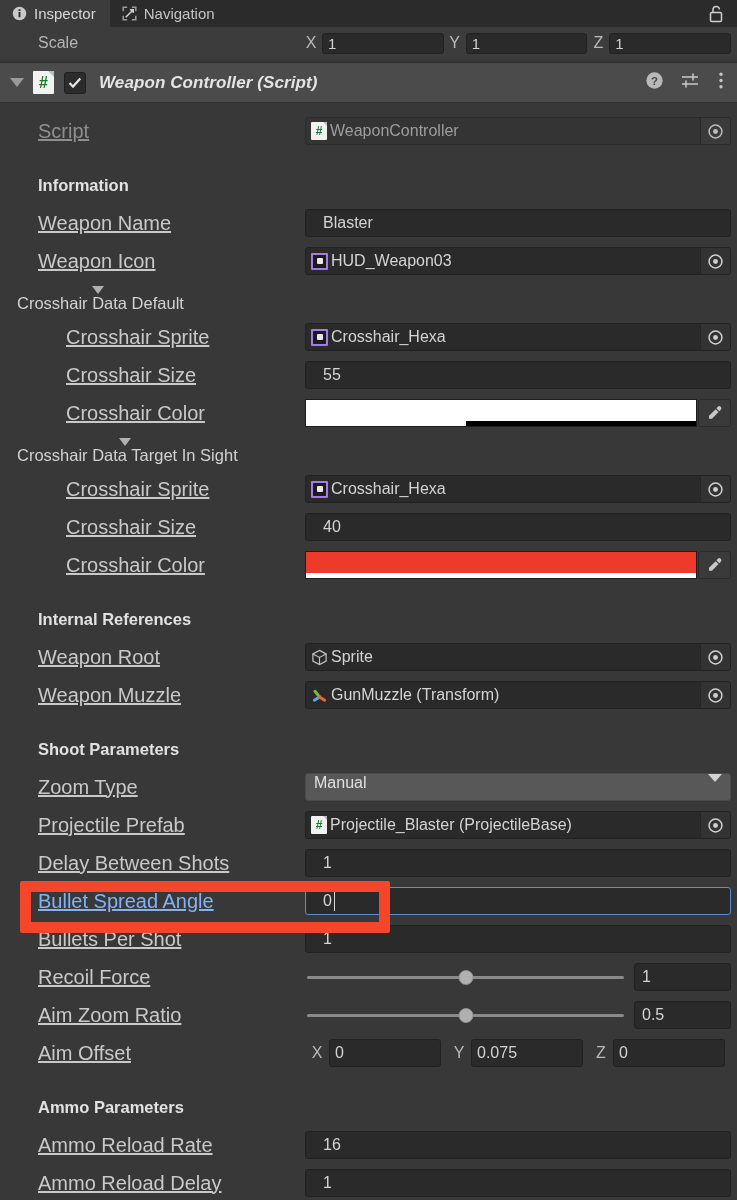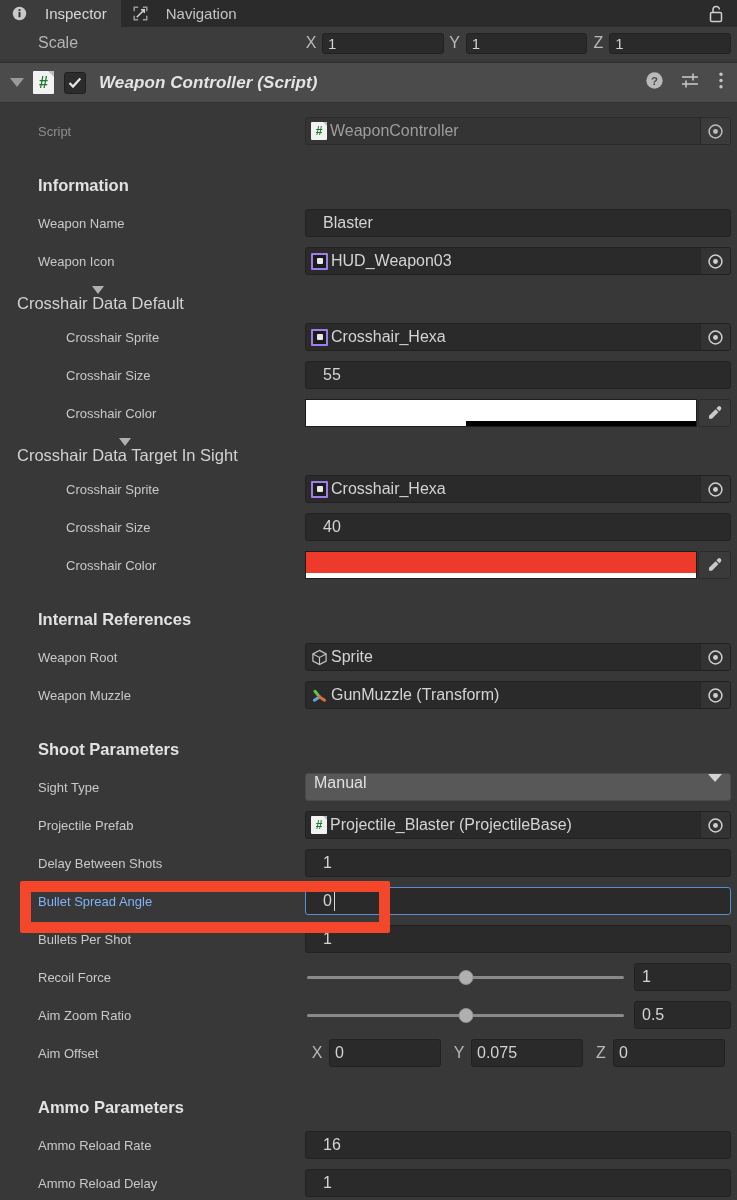--- a/index.html
+++ b/index.html
@@ -10,21 +10,21 @@
     overflow: hidden;
   }
   body { position: relative; }
 
   
   .tabbar {
     height: 27px; background: #2b2b2b;
     display: flex; align-items: stretch; position: relative;
   }
   .tab {
-    display: flex; align-items: center; gap: 18px;
+    display: flex; align-items: center; gap: 7px;
     padding: 0 14px 0 12px; font-size: 15px; color: #c4c4c4;
   }
   .tab.active { background: #3c3c3c; color: #d8d8d8; }
   .tab .ticon { display: flex; align-items: center; }
   .lock-wrap {
     margin-left: auto; display: flex; align-items: center;
     padding-right: 13px;
   }
 
   
@@ -80,22 +80,22 @@
     margin-left: 13px; font-size: 17px; font-weight: bold; color: #e4e4e4;
     letter-spacing: .1px;
     font-style: italic;
   }
   .comp-actions { margin-left: auto; display: flex; align-items: center; gap: 17px; }
 
   
   .body { background: #383838; }
   .row { height: 38px; display: flex; align-items: center; padding-right: 6px; }
   .label {
-    font-size: 13px; color: #c9c9c9; flex: none; width: 305px;
-    padding-left: 38px; white-space: nowrap; overflow: hidden;
+    font-size: 20px; color: #c9c9c9; flex: none; width: 305px;
+    padding-left: 38px; white-space: nowrap; overflow: hidden; text-decoration: underline;
   }
   .label.dim { color: #8e8e8e; }
   .label.indent { padding-left: 66px; }
   .label.focused { color: #7fb3f7; }
   .section-head {
     font-size: 16.5px; font-weight: bold; color: #e2e2e2;
     padding-left: 38px;
   }
   .foldout-row { display: flex; align-items: center; padding-left: 17px; flex-direction: column; }
   .foldout-row .tri {
@@ -463,21 +463,21 @@
       </span>
     </div>
   </div>
 
   <div class="spacer"></div>
 
   <div class="row">
     <div class="section-head">Shoot Parameters</div>
   </div>
   <div class="row">
-    <div class="label">Sight Type</div>
+    <div class="label">Zoom Type</div>
     <div class="dropdown">
       <span>Manual</span>
       <span class="chev"></span>
     </div>
   </div>
   <div class="row">
     <div class="label">Projectile Prefab</div>
     <div class="field obj">
       <span class="cs-mini">#</span>
       <span class="otext">Projectile_Blaster (ProjectileBase)</span>

